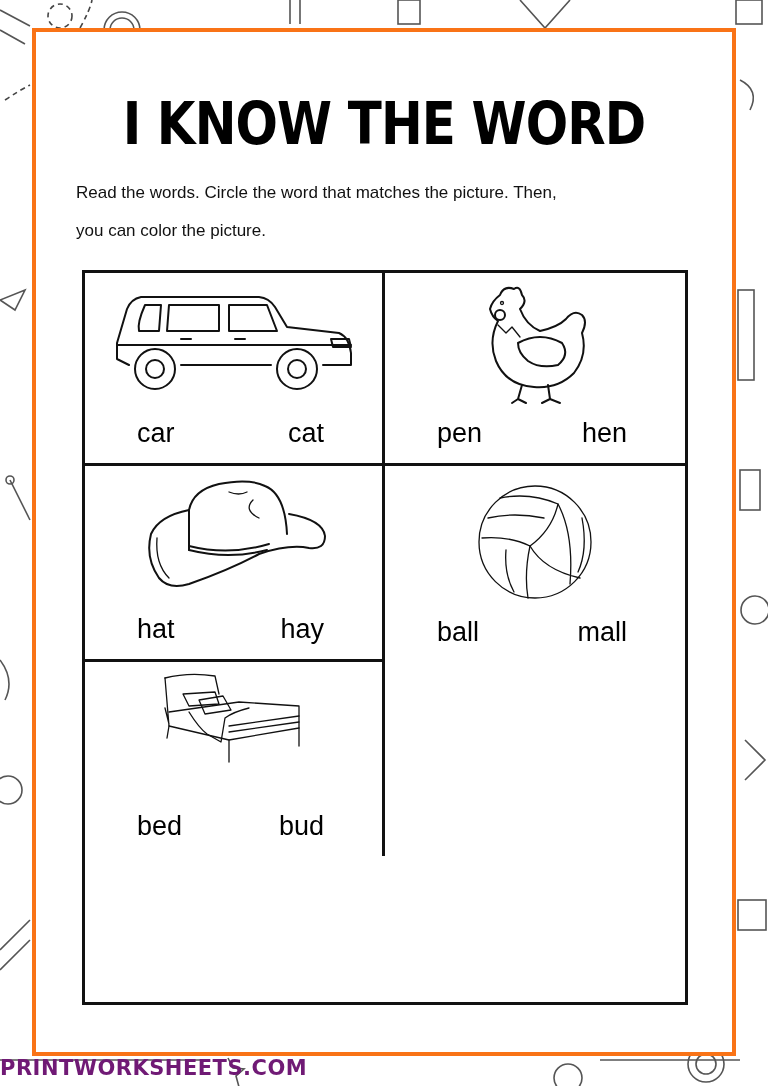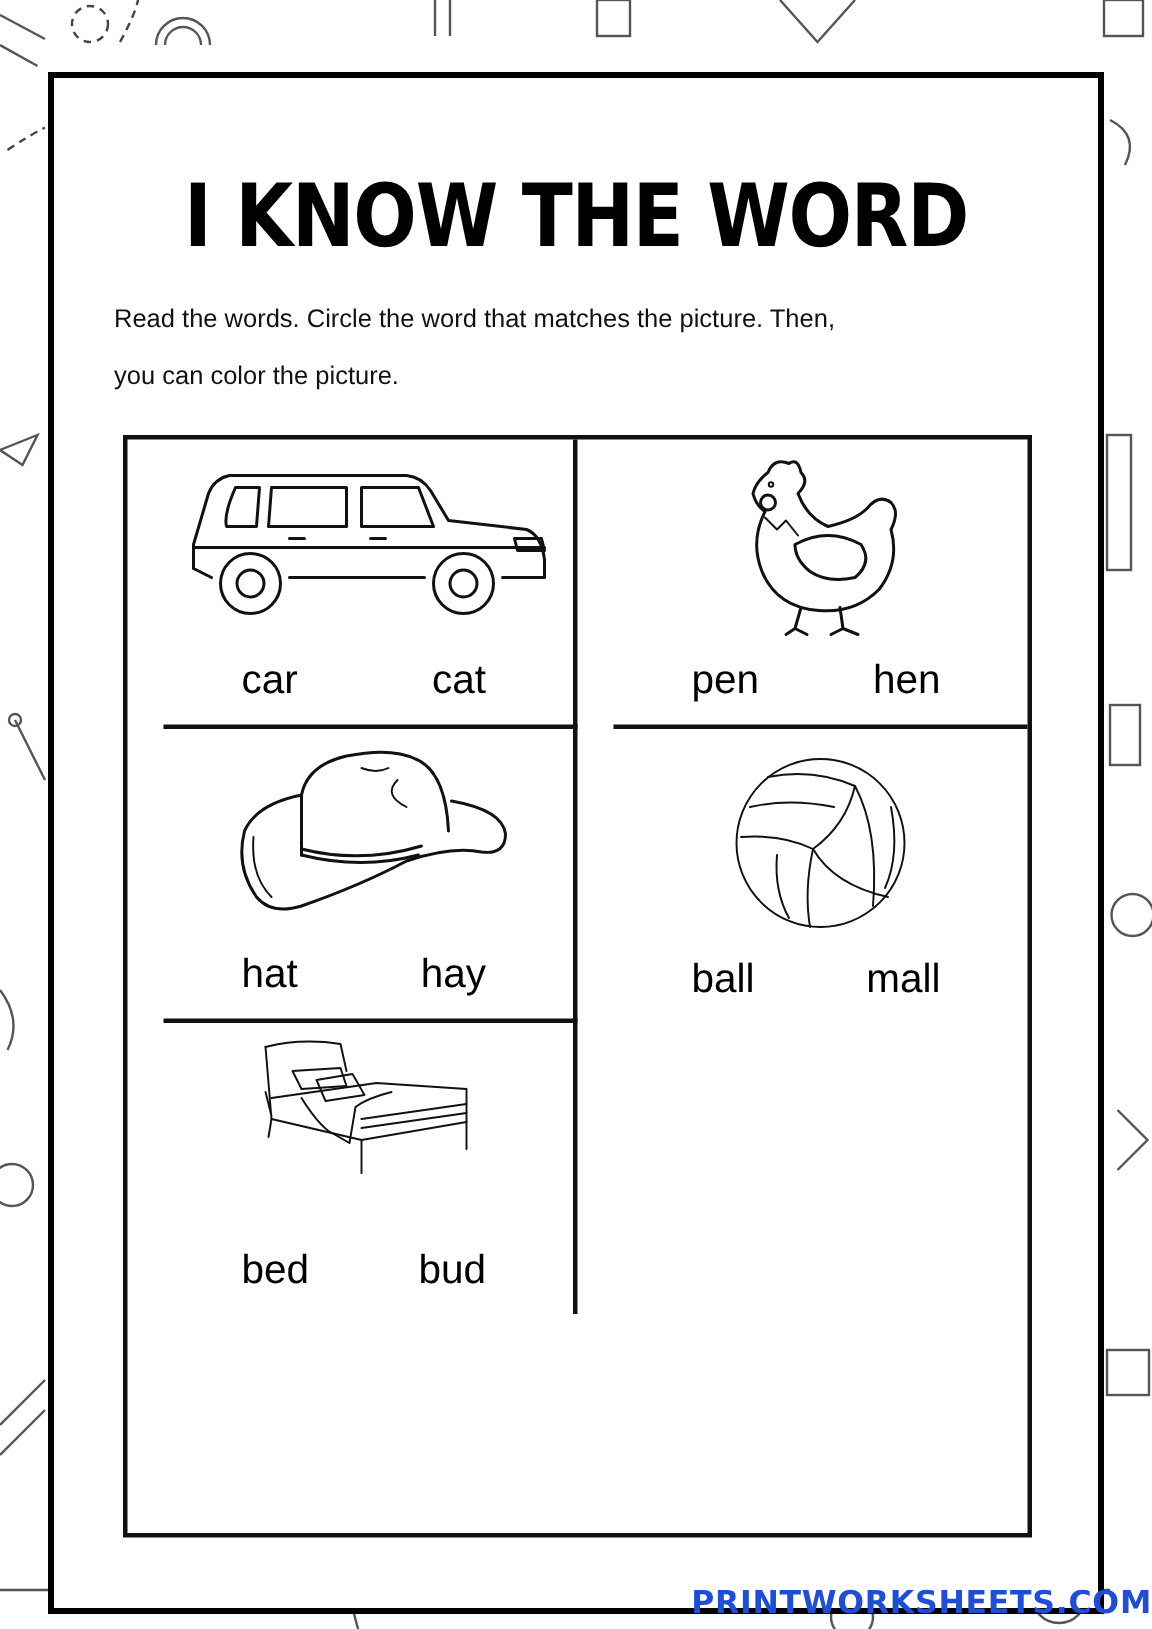--- a/index.html
+++ b/index.html
@@ -3,22 +3,22 @@
   <meta charset="utf-8">
   <style>
     html, body { margin: 0; padding: 0; }
     body {
       width: 768px; height: 1086px; position: relative; overflow: hidden;
       background: #ffffff;
       font-family: "DejaVu Sans", sans-serif;
     }
     .doodles { position: absolute; inset: 0; pointer-events: none; }
     .page {
-      position: absolute; left: 32px; top: 48px; width: 696px; height: 1020px;
-      border: 4px solid #000000; background: #fff; box-sizing: content-box;
+      position: absolute; left: 32px; top: 28px; width: 696px; height: 1020px;
+      border: 4px solid #f97316; background: #fff; box-sizing: content-box;
     }
     .title {
       position: absolute; left: 0; right: 0; top: 58px; text-align: center;
       font-family: "DejaVu Sans", sans-serif; font-weight: bold;
       font-size: 58px; letter-spacing: -1px; color: #000;
       transform: scaleX(0.86);
     }
     .instr {
       position: absolute; left: 40px; right: 40px; 
       font-family: "Liberation Sans", sans-serif; font-size: 17px; color: #111;
@@ -27,36 +27,35 @@
     .instr.l2 { top: 189px; }
     .grid {
       position: absolute; left: 46px; top: 238px; width: 606px; height: 735px;
       border: 3px solid #111; box-sizing: border-box;
       display: grid; grid-template-columns: 1fr 1fr;
       grid-template-rows: 193px 196px 194px 1fr;
     }
     .cell {
       position: relative; border-right: 3px solid #111; border-bottom: 3px solid #111;
       box-sizing: border-box;
-      margin-left: 24px;
     }
     .cell:nth-child(2n) { border-right: none; text-align: right; }
     .cell:nth-last-child(-n+2) { border-bottom: none; }
     .pic { position: absolute; left: 0; right: 0; top: 8px; height: 120px; display: flex; justify-content: center; }
     .row4 .pic { height: 100px; top: 6px; }
     .word {
       position: absolute; bottom: 14px; font-family: "Liberation Sans", sans-serif;
       font-size: 27px; color: #000; cursor: pointer;
     }
     .word.left { left: 52px; }
     .word.right { right: 58px; }
     .footer {
-      position: absolute; left: 0; right: 0; top: 1056px; text-align: right;
+      position: absolute; left: 0; right: 0; top: 1056px; text-align: left;
       font-family: "DejaVu Sans", sans-serif; font-weight: bold; font-size: 21px;
-      letter-spacing: 0.5px; color: #1d4ed8; margin-left: 12px;
+      letter-spacing: 0.5px; color: #701a75;
     }
     svg .s { fill: none; stroke: #111; stroke-width: 2; stroke-linecap: round; stroke-linejoin: round; }
     svg .t { fill: none; stroke: #111; stroke-width: 1.3; stroke-linecap: round; stroke-linejoin: round; }
     .dd { fill: none; stroke: #444; stroke-width: 1.6; stroke-dasharray: 5 4; }
     .dl { fill: none; stroke: #555; stroke-width: 1.6; }
   </style>
 </head>
 <body>
 
 <svg class="doodles" width="768" height="1086" viewBox="0 0 768 1086">

